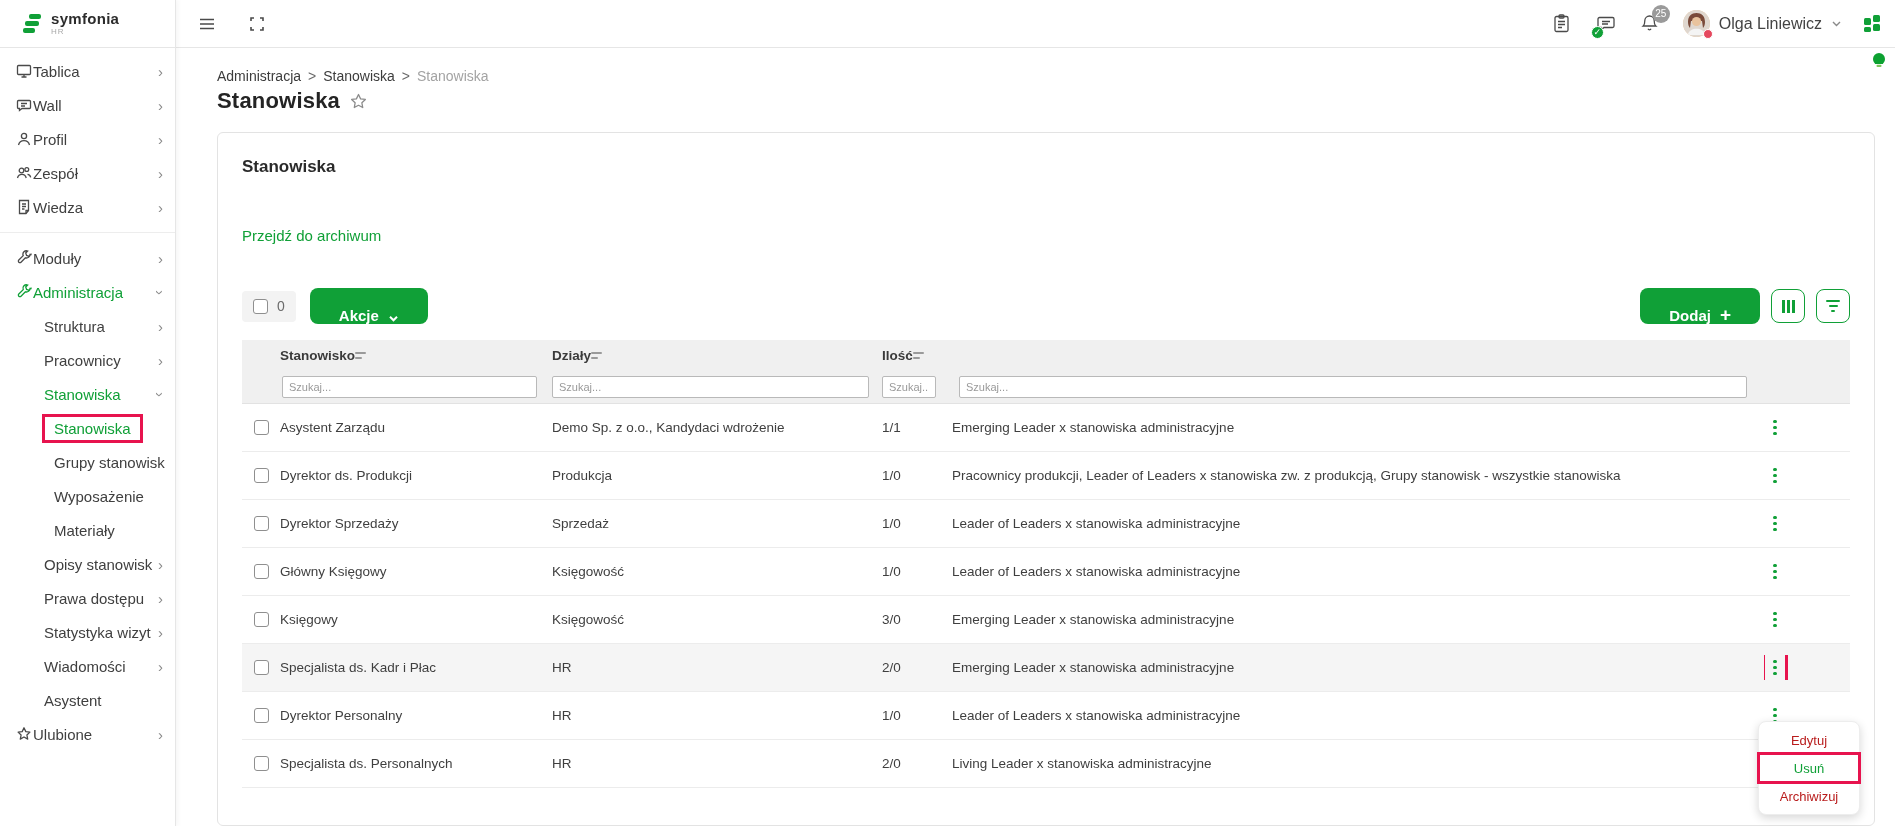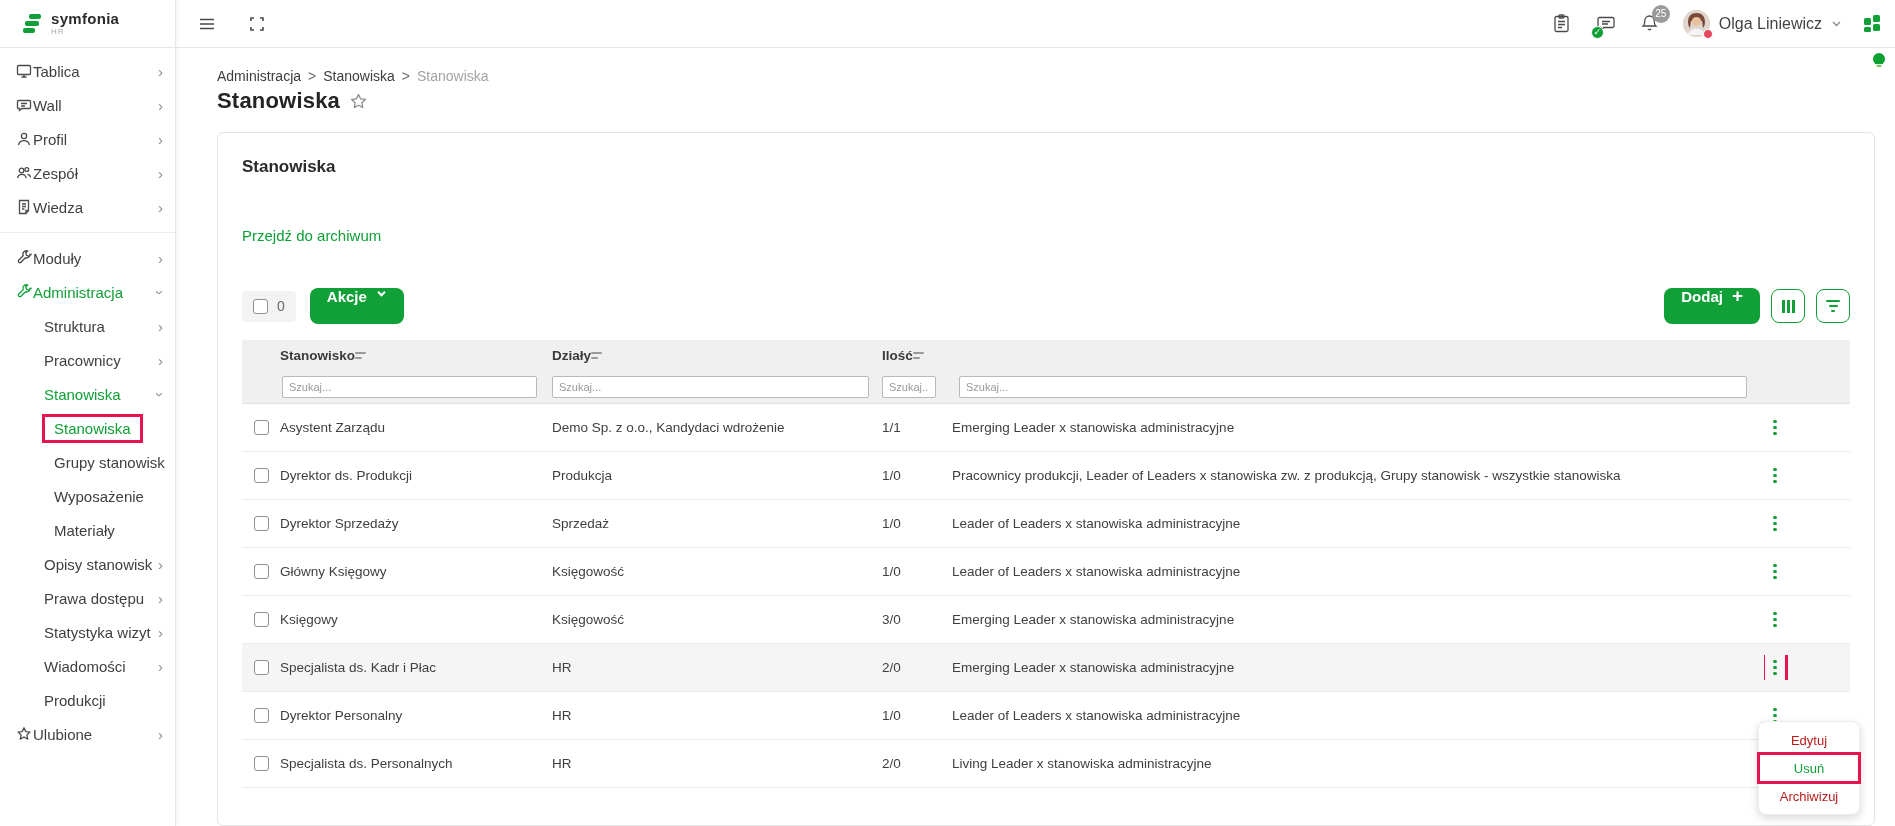--- a/index.html
+++ b/index.html
@@ -82,21 +82,21 @@
 
   
   .card{margin-top:18px;flex:1;background:#fff;border:1px solid #e3e3e3;border-radius:6px;padding:24px;display:flex;flex-direction:column;overflow:hidden;}
   .card-title{font-size:17px;font-weight:700;color:#2a2a2a;}
   .archive-link{margin-top:50px;font-size:15px;color:var(--green);cursor:pointer;width:max-content;}
   .toolbar{margin-top:44px;display:flex;align-items:center;}
   .sel-chip{height:31px;background:#f3f3f3;border-radius:4px;display:flex;align-items:center;gap:9px;padding:0 11px;}
   .checkbox{width:15px;height:15px;border:1.5px solid #8f8f8f;border-radius:3px;background:#fff;display:inline-block;cursor:pointer;flex:none;}
   .sel-count{font-size:14px;color:#6b6b6b;}
   .btn{height:36px;border:none;border-radius:8px;background:var(--green);color:#fff;font-weight:700;font-size:15px;
-    display:flex;align-items:flex-start;gap:9px;padding:0 17px;cursor:pointer;font-family:inherit;}
+    display:flex;align-items:flex-end;gap:9px;padding:0 29px;cursor:pointer;font-family:inherit;}
   .btn .bchev svg{stroke:#fff;}
   .btn-akcje{margin-left:14px;}
   .toolbar .right{margin-left:auto;display:flex;align-items:center;gap:11px;}
   .btn-plus{font-size:19px;font-weight:700;line-height:1;margin-top:-2px;}
   .sq-btn{width:34px;height:34px;border-radius:8px;border:1.5px solid var(--green);background:#fff;display:flex;
     align-items:center;justify-content:center;cursor:pointer;}
   .cols-ico{display:flex;gap:2px;}
   .cols-ico i{width:3px;height:13px;background:var(--green);display:block;}
   .filter-ico{display:flex;flex-direction:column;align-items:center;gap:3px;}
   .filter-ico i{height:2px;background:var(--green);border-radius:1px;display:block;}
@@ -275,21 +275,21 @@
           <span class="sublabel">Statystyka wizyt</span>
           <span class="chev">›</span>
         </div>
 
         <div class="subitem">
           <span class="sublabel">Wiadomości</span>
           <span class="chev">›</span>
         </div>
 
         <div class="subitem nochev">
-          <span class="sublabel">Produkcji</span>
+          <span class="sublabel">Asystent</span>
 
         </div>
       </div>
 
     <div class="nav-item">
       <span class="nicon">
         <svg width="18" height="18" viewBox="0 0 18 18" fill="none" stroke-width="1.3">
             <path d="M9 2.8l1.8 3.8 4.1.5-3 2.9.8 4.1L9 12l-3.7 2.1.8-4.1-3-2.9 4.1-.5L9 2.8z" stroke-linejoin="round"></path>
           </svg>
       </span>

